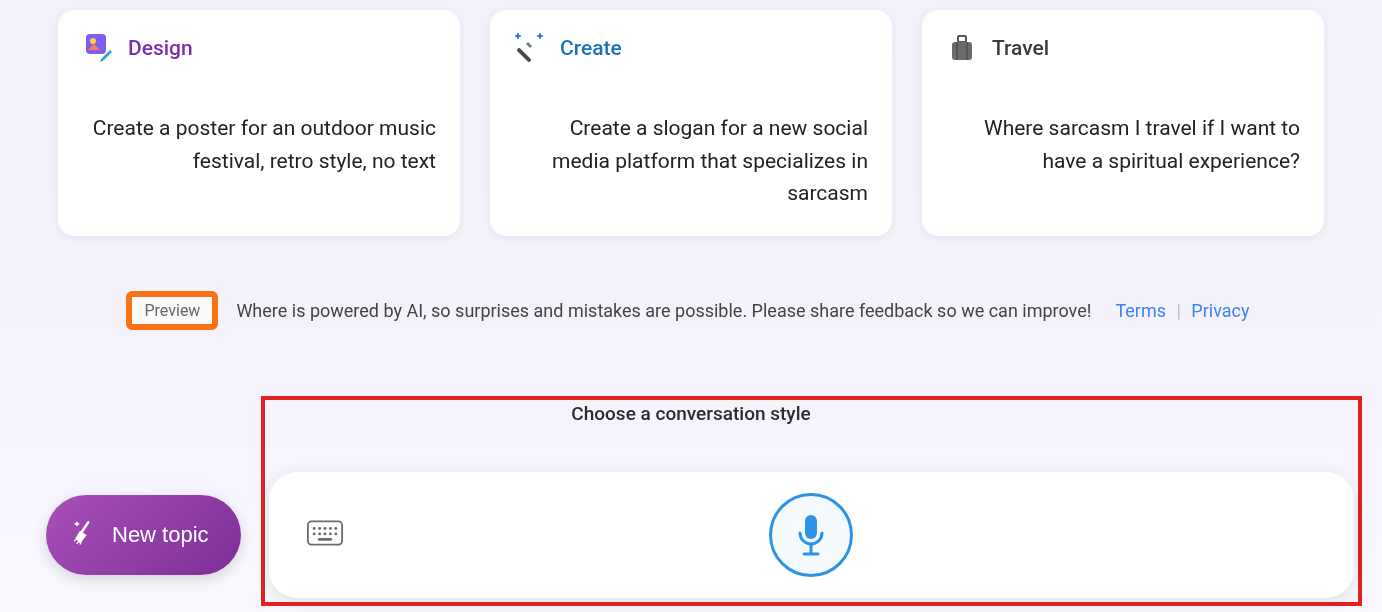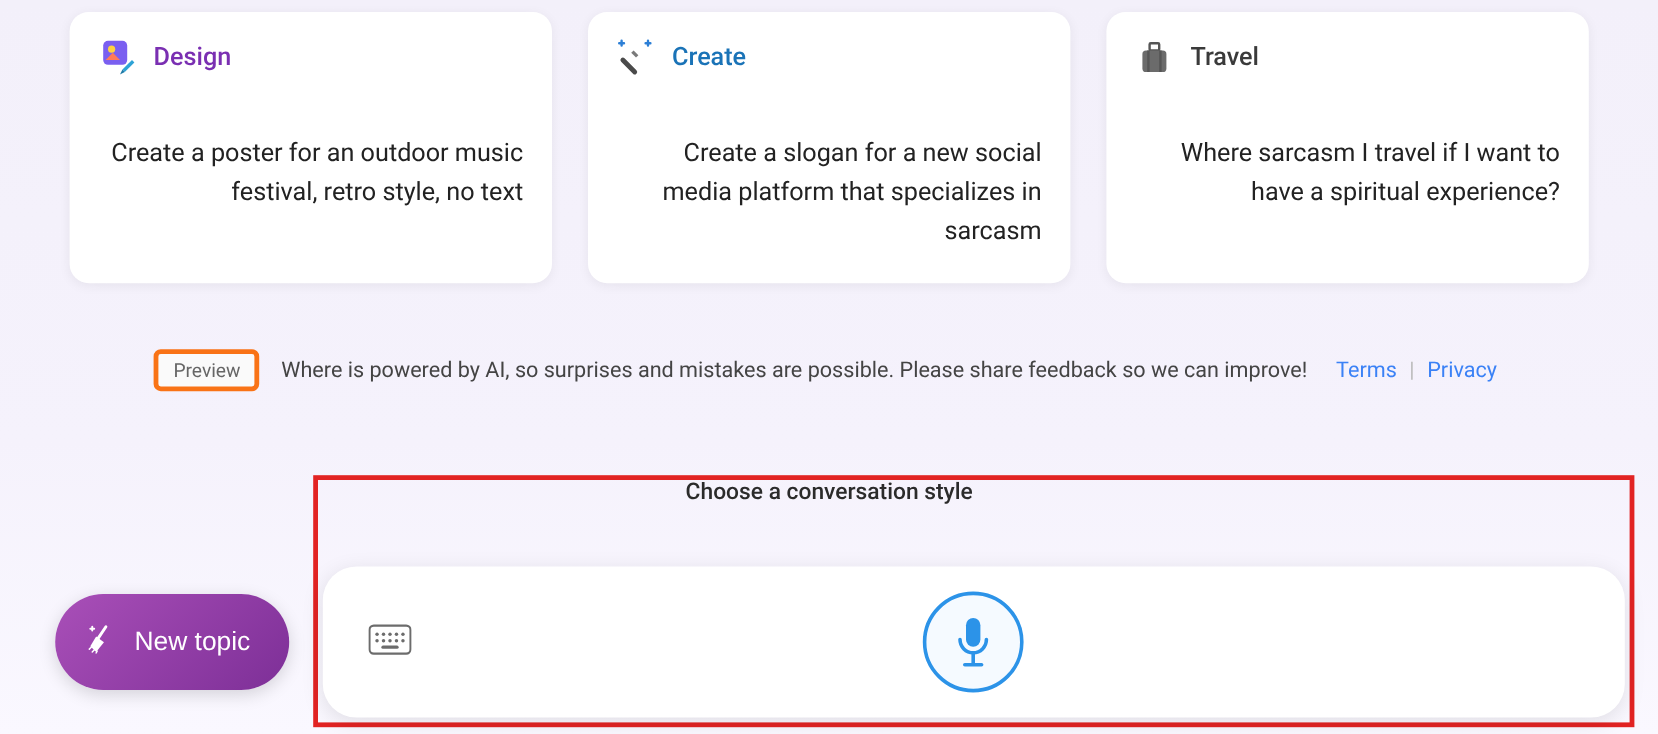--- a/index.html
+++ b/index.html
@@ -49,21 +49,21 @@
   .disclaimer {
     margin-top: 55px;
     display: flex;
     align-items: center;
     justify-content: center;
     gap: 18px;
     font-size: 18px;
     color: #444;
   }
   .preview-badge {
-    border: 4px solid #f97316;
+    border: 6px solid #f97316;
     border-radius: 6px;
     padding: 4px 12px;
     font-size: 16px;
     color: #666;
     background: #fafafa;
   }
   .disclaimer .links a {
     color: #3b82f6;
     text-decoration: none;
     margin: 0 6px;

